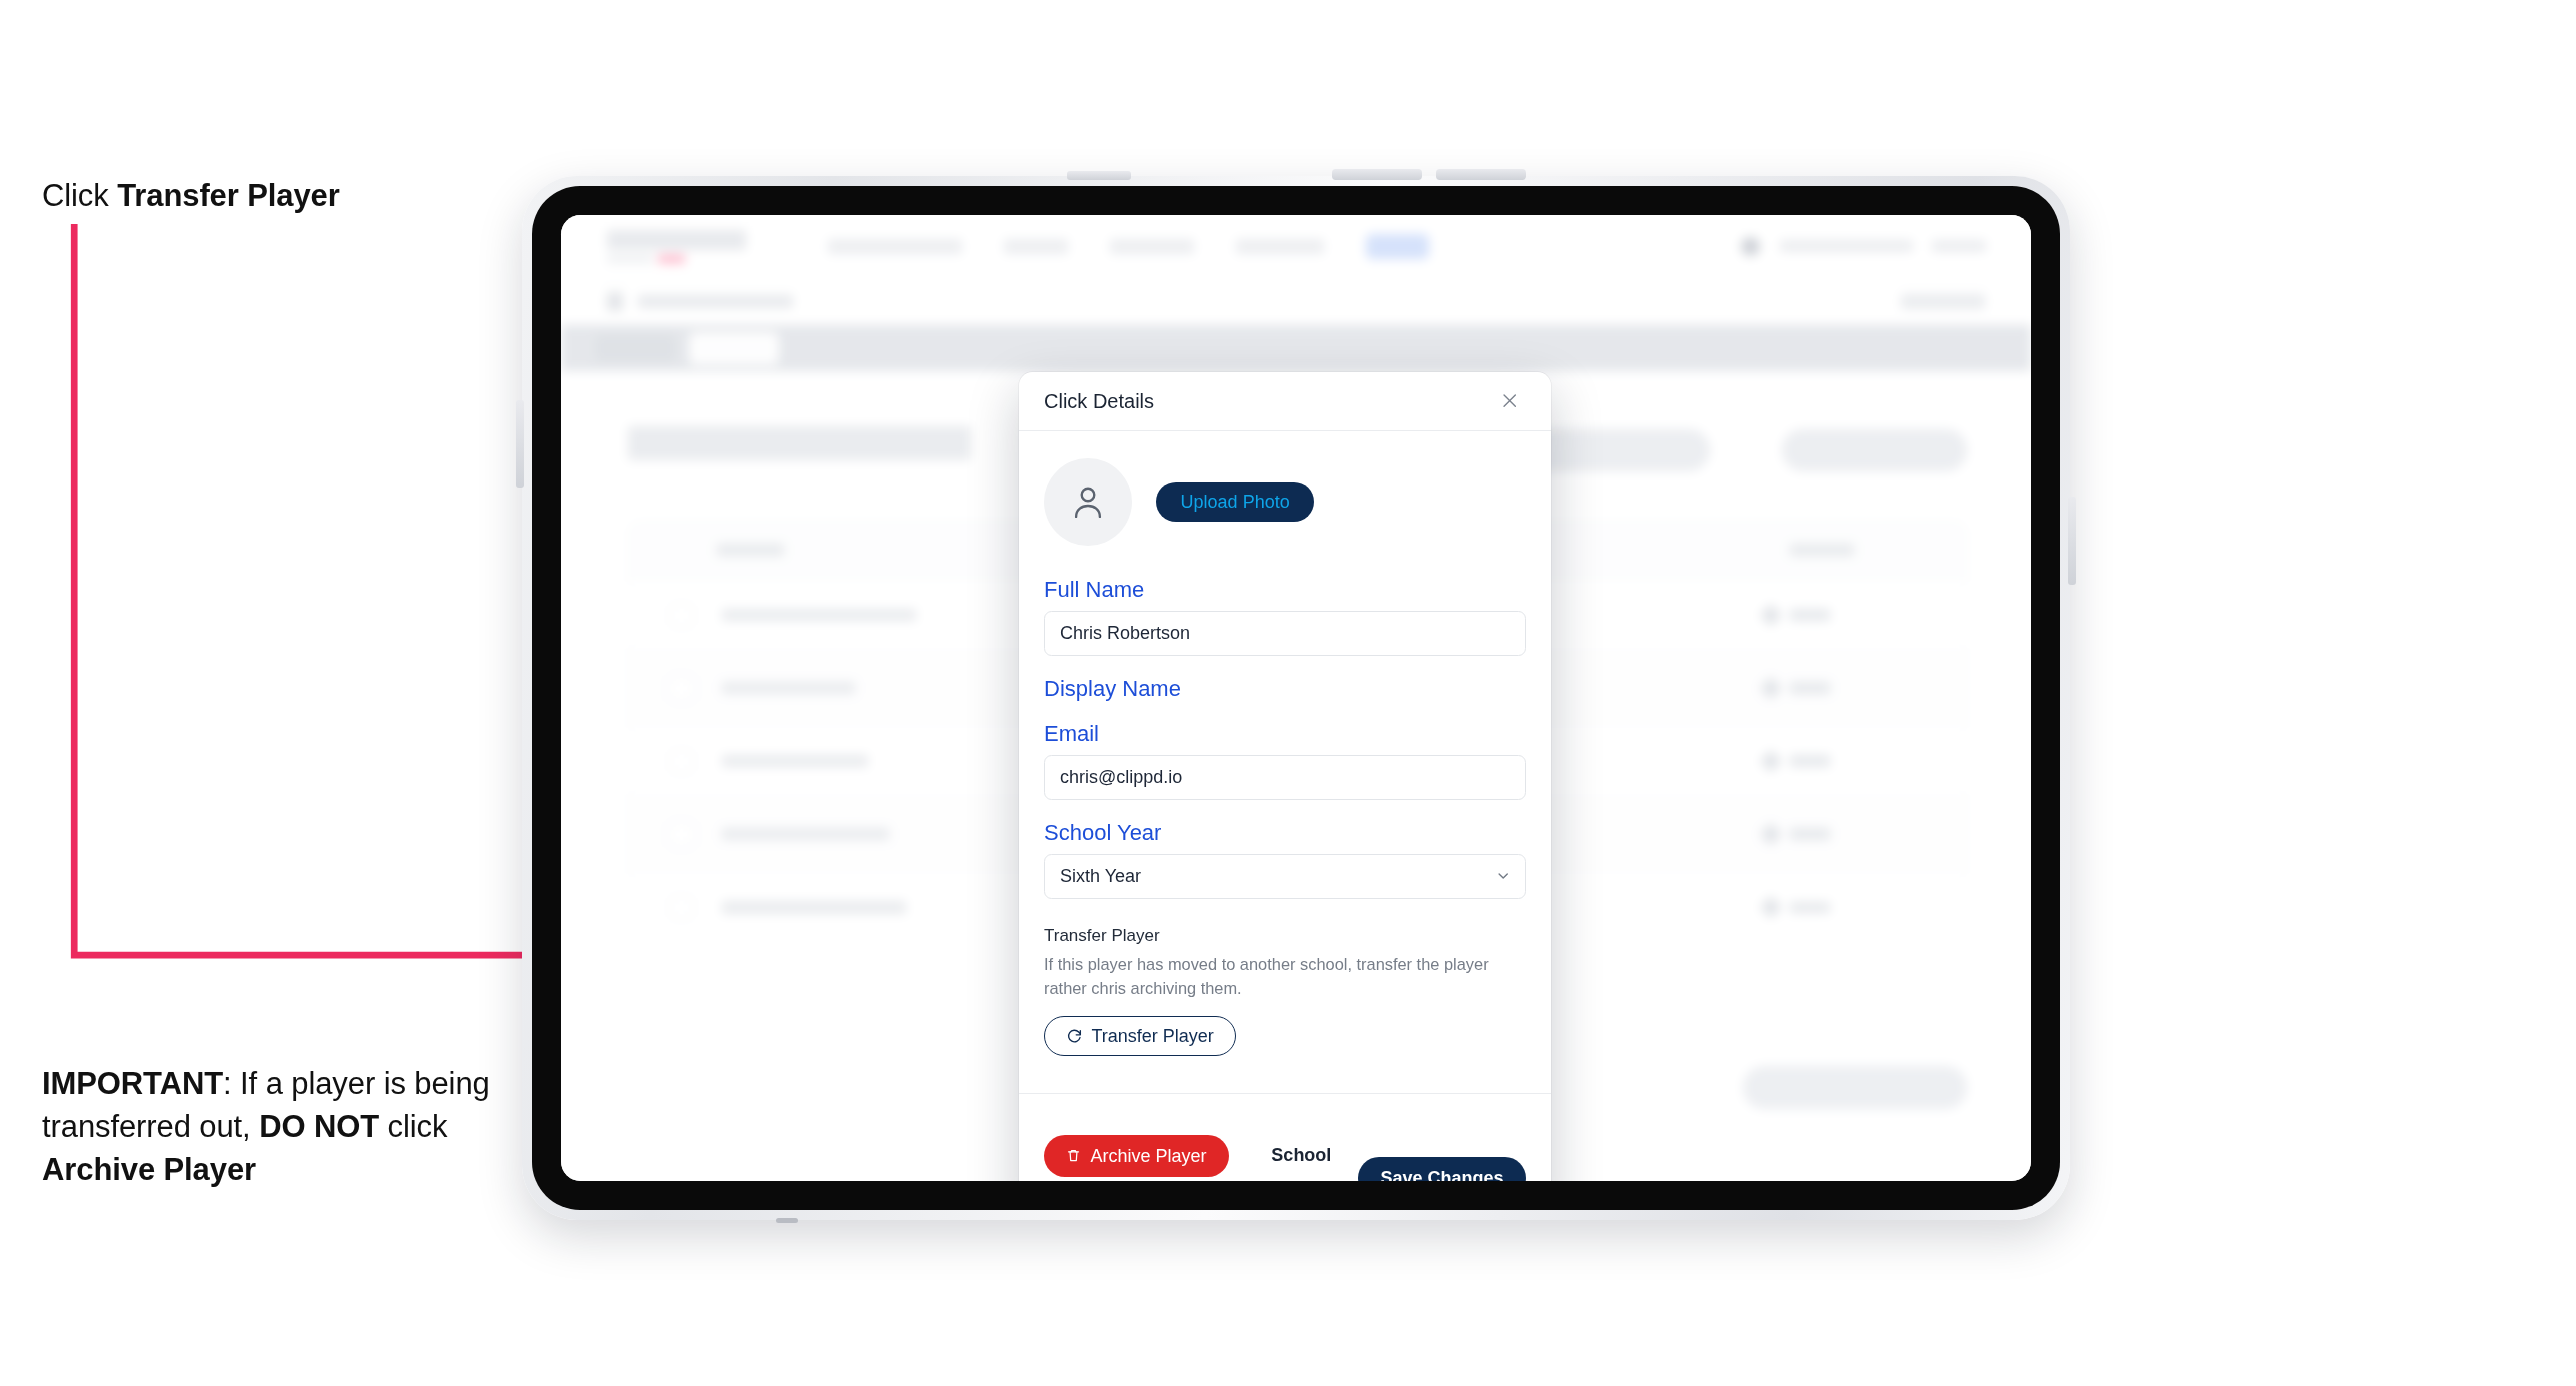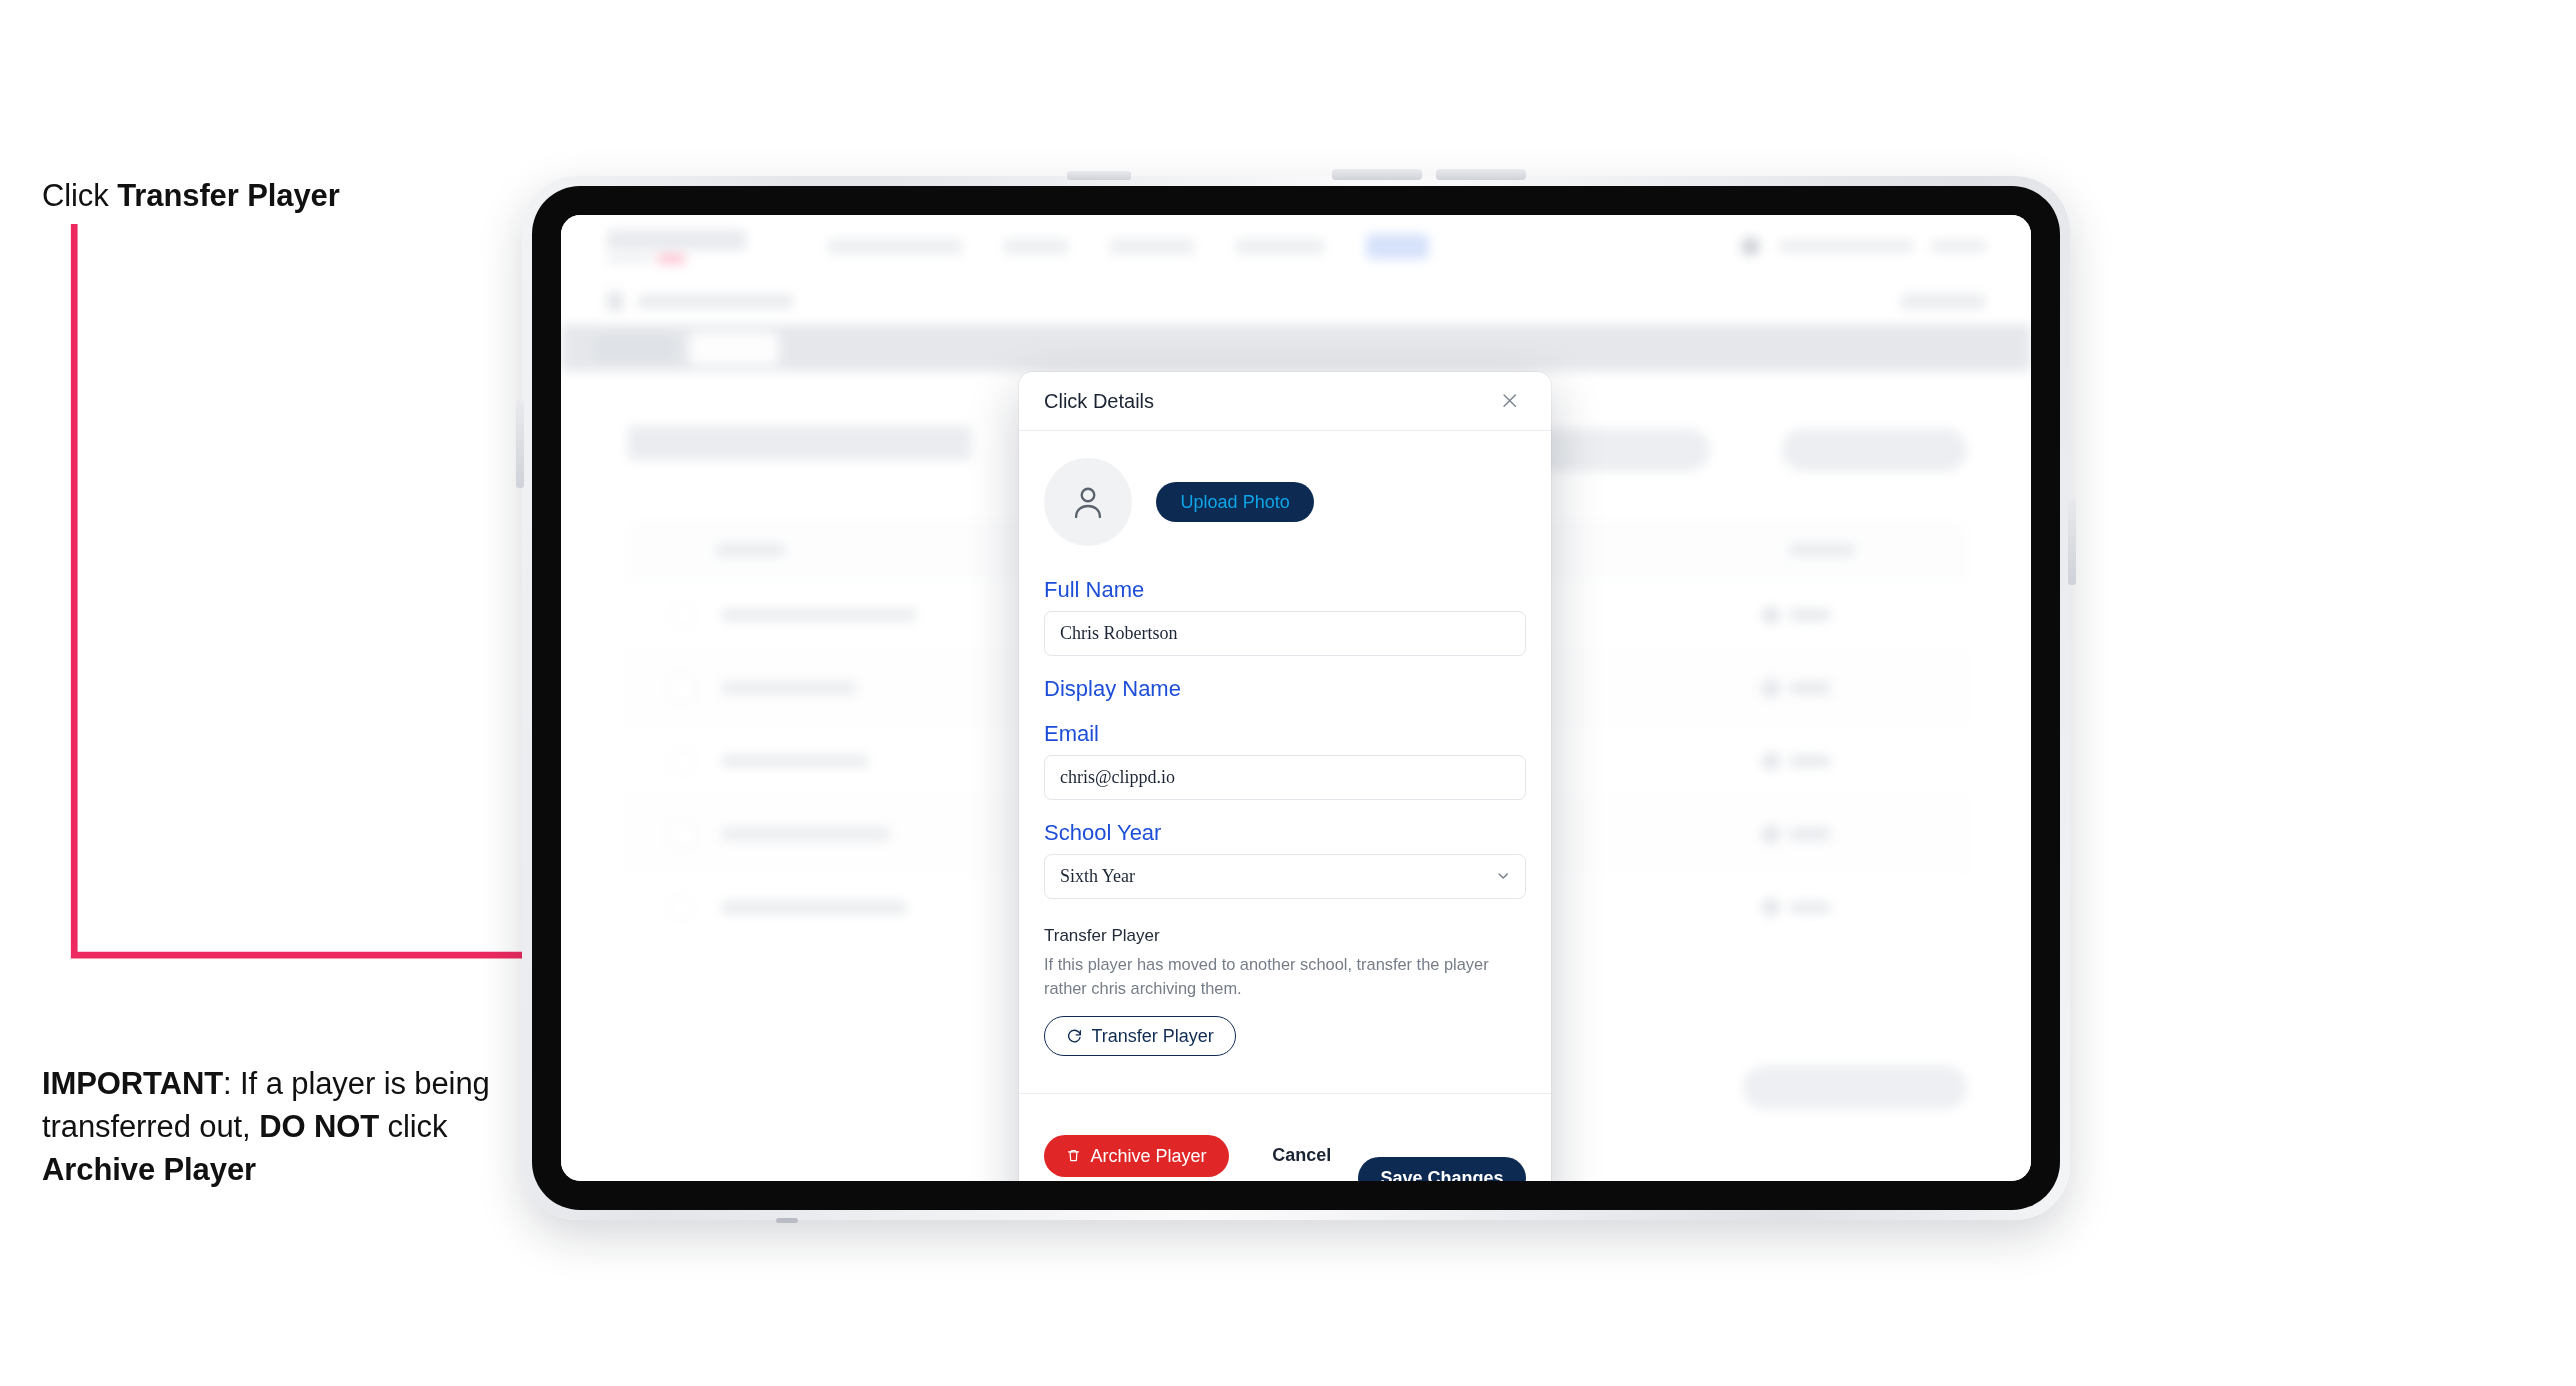--- a/index.html
+++ b/index.html
@@ -257,21 +257,21 @@
     display: block;
   }
   .field-input {
     width: 100%;
     height: 45px;
     border: 0.7px solid #e2e5e9;
     border-radius: 7.5px;
     padding: 0 15px;
     font-size: 18px;
     color: #1d2636;
-    font-family: Liberation Serif, serif;
+    font-family: Liberation Sans, sans-serif;
     background: #ffffff;
     outline: none;
   }
   .select-wrap { position: relative; }
   .select-wrap .chev {
     position: absolute; right: 15px; top: 50%;
     transform: translateY(-50%);
     color: #737b86;
     pointer-events: none;
     display: flex;
@@ -541,21 +541,21 @@
             <span style="display:flex">
               <svg width="15" height="15" viewBox="0 0 24 24" fill="none" stroke="currentColor" stroke-width="2" stroke-linecap="round" stroke-linejoin="round">
                 <polyline points="4 6 20 6"></polyline>
                 <path d="M9 6V4h6v2"></path>
                 <path d="M6.5 6l1 14h9l1-14"></path>
               </svg>
             </span>
             <span>Archive Player</span>
           </button>
           <div id="footer-right">
-            <button id="cancel-btn">Cancel</button>
+            <button id="cancel-btn">School</button>
             <button id="save-btn">Save Changes</button>
           </div>
         </div>
 
       </div>
 
     </div>
   </div>
 </div>
 

